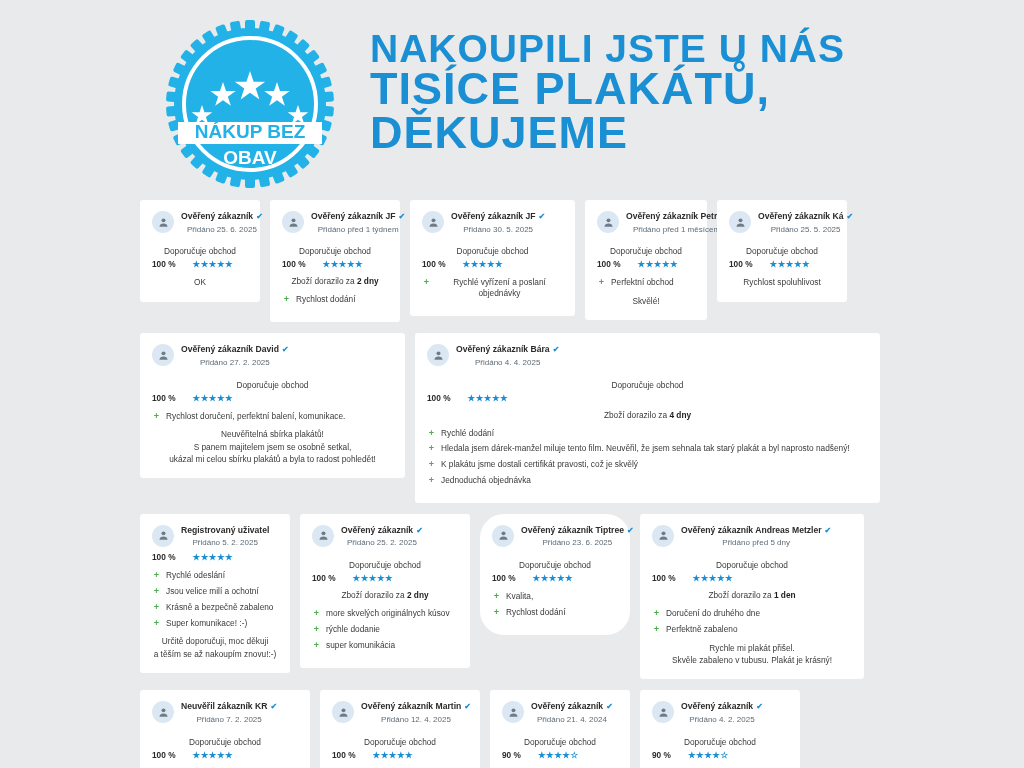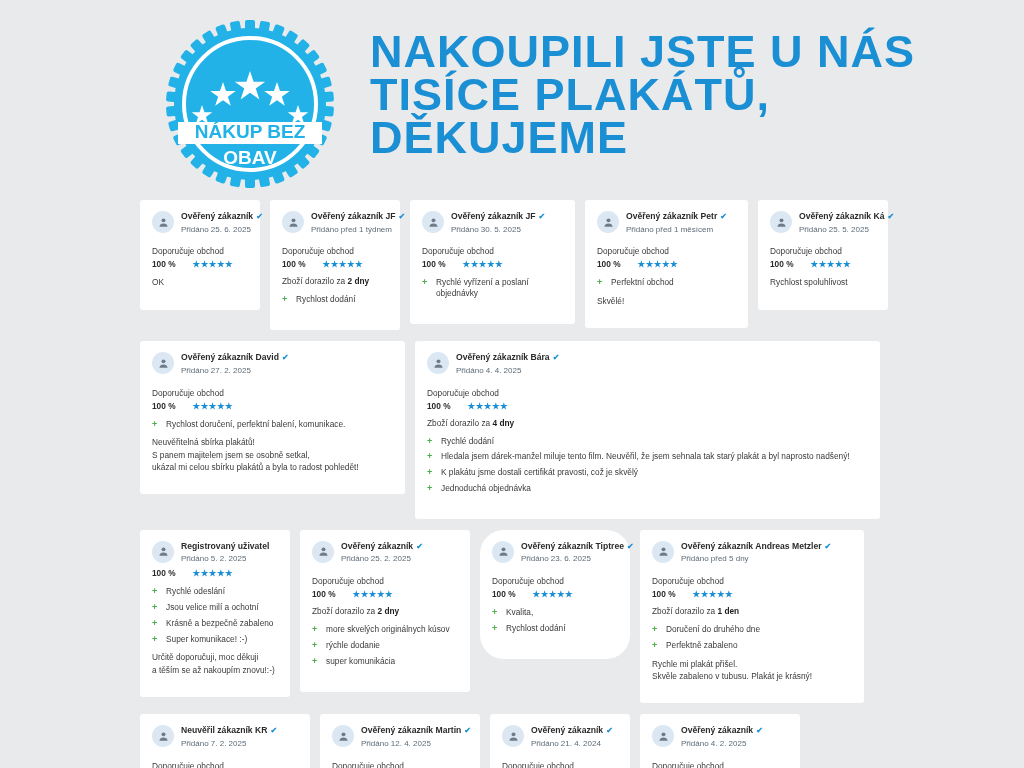--- a/index.html
+++ b/index.html
@@ -31,40 +31,41 @@
   .badge-wrap svg { display:block; }
   .headline {
     position:absolute;
     left:370px; top:30px;
     color:#1b8fd4;
     font-weight:bold;
     letter-spacing:1px;
     line-height:0.96;
   }
   .headline div { white-space:nowrap; }
-  .hl1 { font-size:45px; }
+  .hl1 { font-size:39px; }
   .hl2 { font-size:45px; }
   .hl3 { font-size:45px; }
 
   
   .rows { padding:0 140px 0 140px; }
   .row {
     display:flex;
     gap:10px;
     margin-bottom:11px;
     align-items:flex-start;
   }
   .card {
     background:#ffffff;
     border-radius:3px;
-    padding:11px 12px 20px 12px;
+    padding:11px 12px 12px 12px;
     position:relative;
     font-size:8.5px;
     color:#333;
     flex:0 0 auto;
+    text-align:center;
   }
   .card:after {
     content:"";
     position:absolute;
     left:22px; bottom:-7px;
     width:0; height:0;
     border-left:8px solid transparent;
     border-right:8px solid transparent;
     border-top:7px solid #ffffff;
     display:none;
@@ -265,21 +266,21 @@
             <span>100 %</span>
             <span class="stars">★★★★★</span>
           </div>
           <div class="pros">
             <div class="pro">
               <span class="plus">+</span>
               <span>Rychlé vyřízení a poslaní objednávky</span>
             </div>
           </div>
         </div>
-        <div class="card" style="width: 163px;">
+        <div class="card" style="width: 122px;">
           <div class="chead">
             <div class="avatar">
               <svg width="13" height="13" viewBox="0 0 24 24" fill="#6f7b86">
                 <circle cx="12" cy="8" r="3.6"></circle>
                 <path d="M4.5 20c0-4.1 3.4-6.2 7.5-6.2s7.5 2.1 7.5 6.2z"></path>
               </svg>
             </div>
             <div class="who">
               <div class="wname">
                 <span>Ověřený zákazník Petr</span>

